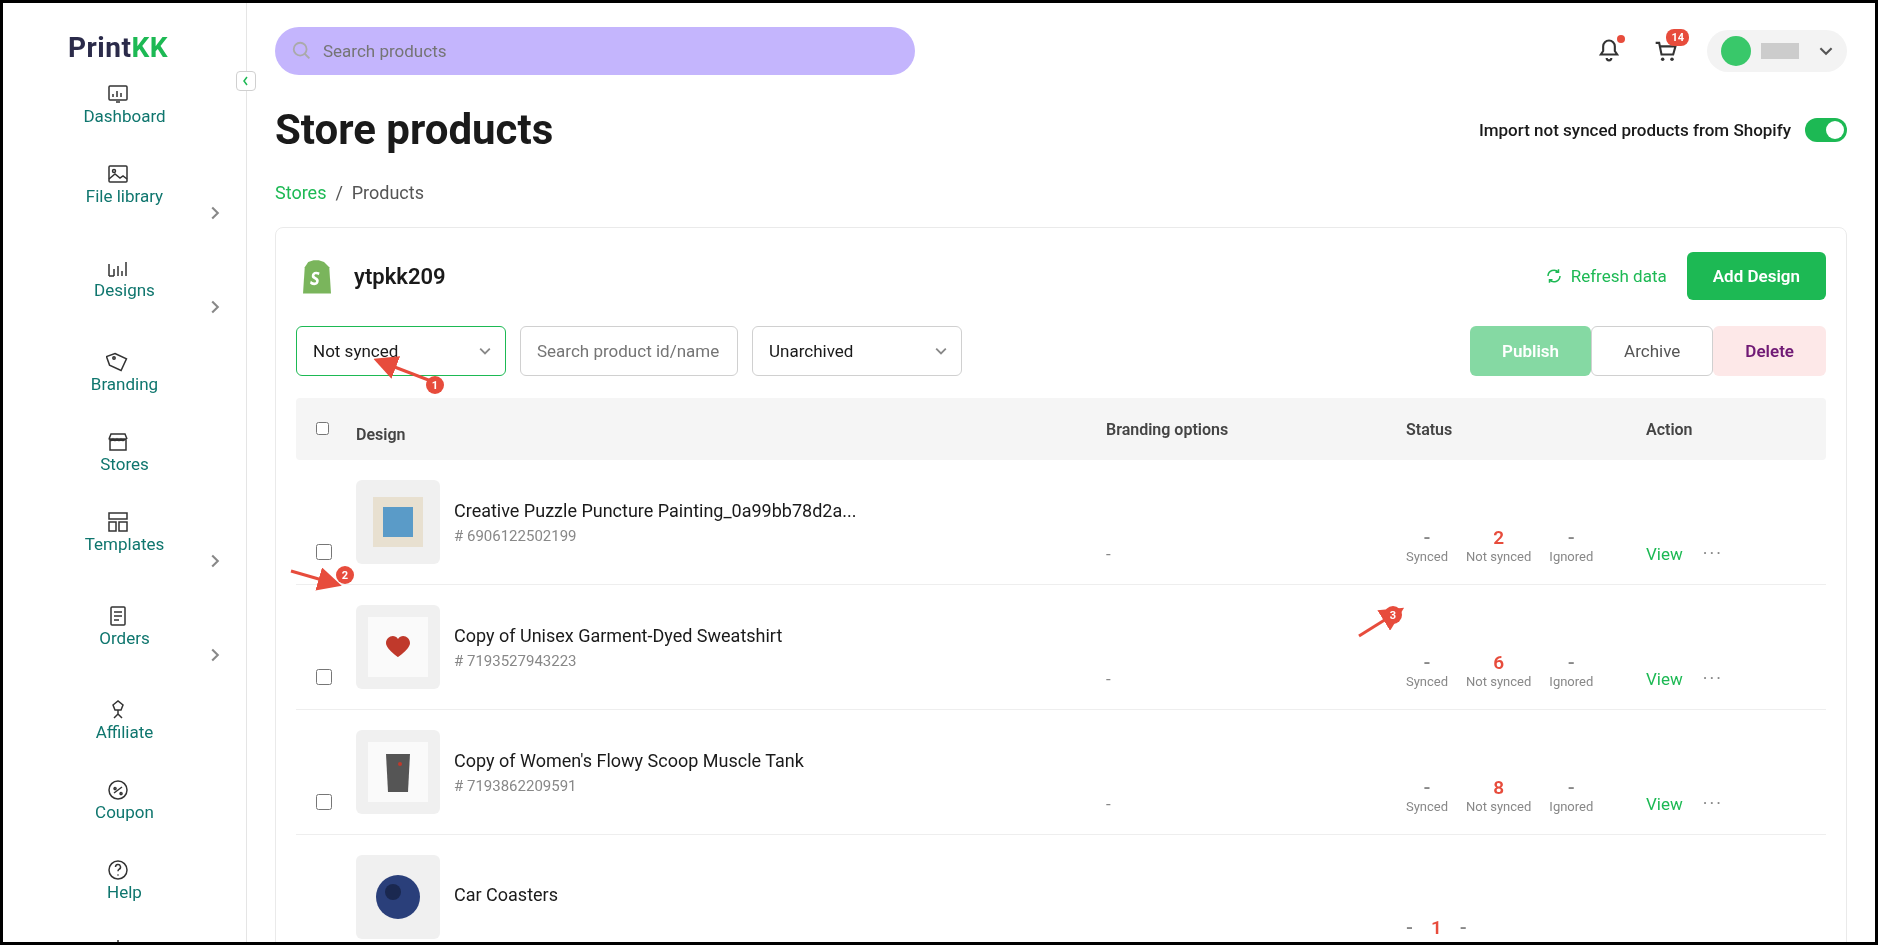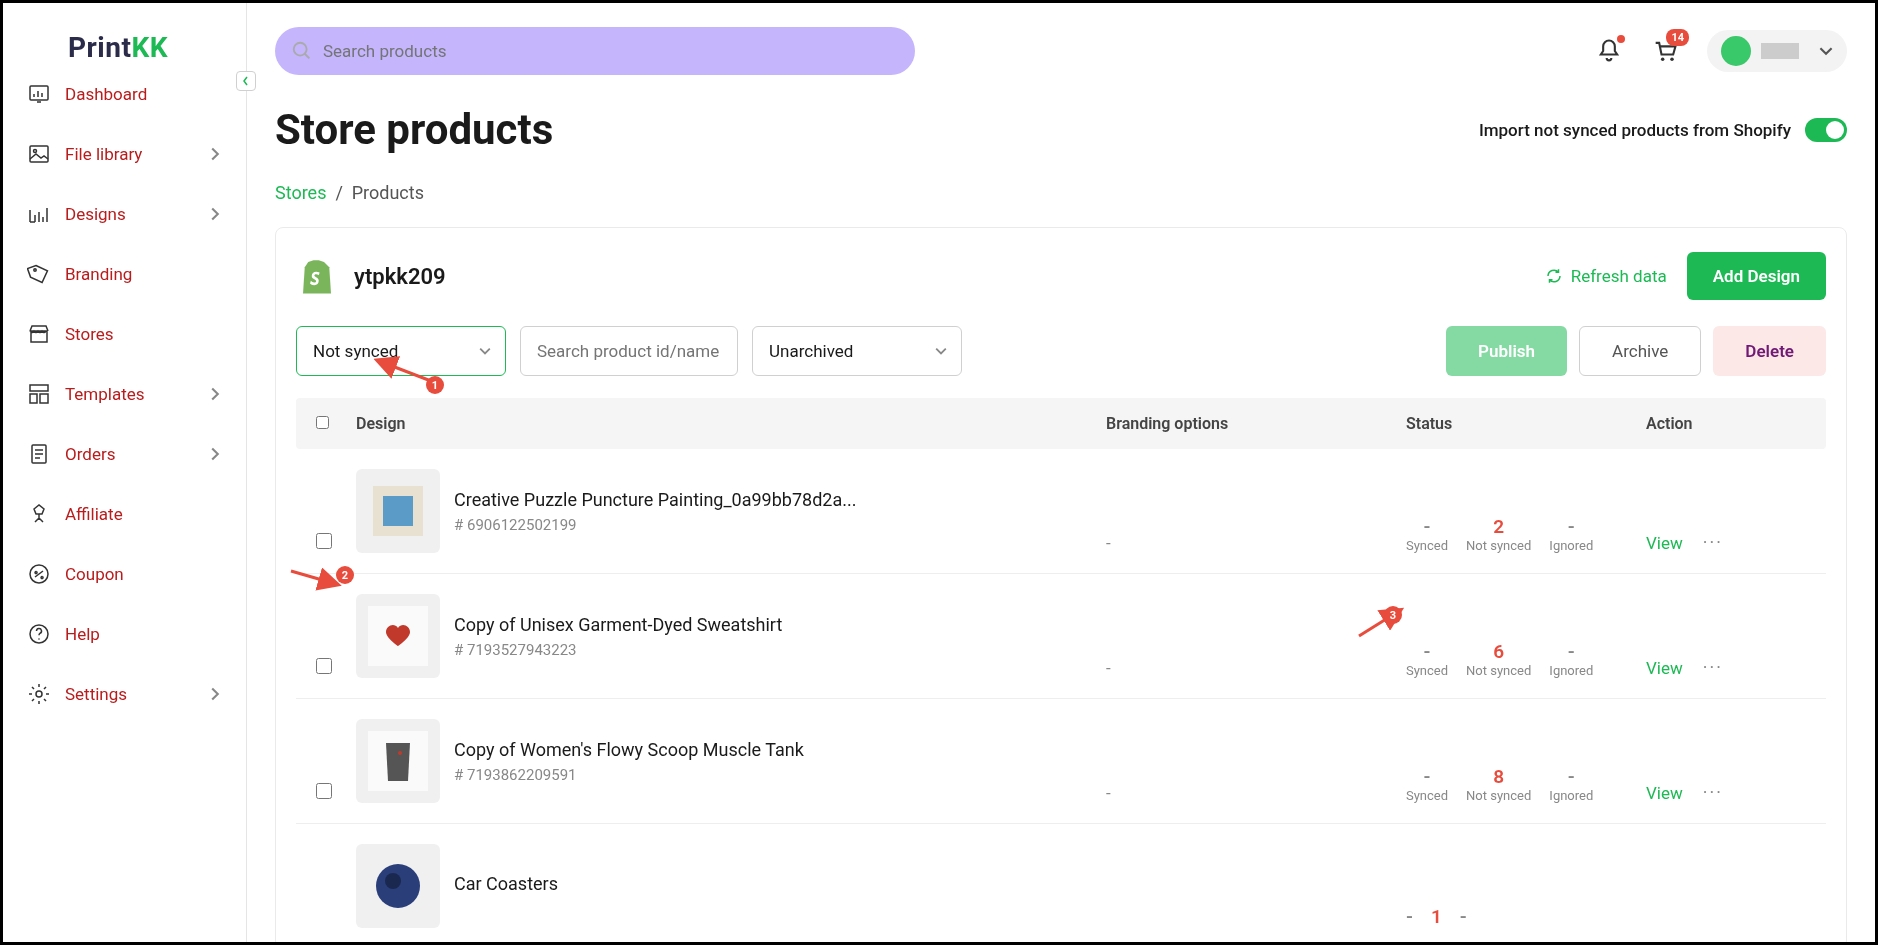--- a/index.html
+++ b/index.html
@@ -3,21 +3,21 @@
 <meta charset="utf-8">
 <style>
 * { box-sizing: border-box; margin: 0; padding: 0; font-family: -apple-system, BlinkMacSystemFont, "Segoe UI", Roboto, sans-serif; }
 body { background: #fff; color: #1a1a1a; width: 1878px; height: 945px; overflow: hidden; border: 3px solid #000; }
 .app { display: flex; height: 100%; }
 .sidebar { width: 244px; border-right: 1px solid #e5e5e5; padding-top: 28px; position: relative; }
 .logo { margin-left: 65px; font-size: 28px; font-weight: 700; color: #2b2b4a; letter-spacing: 0.5px; }
 .logo .kk { color: #1db954; }
 .collapse-btn { position: absolute; right: -10px; top: 68px; width: 20px; height: 20px; background: #fff; border: 1px solid #d0d0d0; border-radius: 4px; display: flex; align-items: center; justify-content: center; cursor: pointer; }
 .collapse-btn svg { width: 10px; height: 10px; fill: #1db954; }
-.nav-item { display: flex; align-items: center; padding: 18px 24px; cursor: pointer; color: #b91c1c; font-size: 17px; }
+.nav-item { display: flex; align-items: center; padding: 18px 24px; cursor: pointer; color: #0f766e; font-size: 17px; flex-direction: column; }
 .nav-item .icon { width: 24px; height: 24px; margin-right: 14px; flex-shrink: 0; }
 .nav-item .chevron { margin-left: auto; width: 14px; height: 14px; }
 .main { flex: 1; display: flex; flex-direction: column; overflow: auto; }
 .topbar { display: flex; align-items: center; padding: 24px 28px 10px 28px; gap: 18px; }
 .search-box { position: relative; flex: 0 0 640px; }
 .search-box input { width: 100%; padding: 14px 16px 14px 48px; border: none; background: #c4b5fd; border-radius: 28px; font-size: 17px; outline: none; color: #333; }
 .search-box .sicon { position: absolute; left: 16px; top: 50%; transform: translateY(-50%); width: 22px; height: 22px; }
 .top-actions { margin-left: auto; display: flex; align-items: center; gap: 28px; }
 .bell, .cart { position: relative; width: 28px; height: 28px; cursor: pointer; }
 .dot-badge { position: absolute; top: -2px; right: -2px; width: 8px; height: 8px; background: #e74c3c; border-radius: 50%; }
@@ -39,27 +39,27 @@
 .shop-icon { width: 42px; height: 42px; }
 .store-name { font-size: 22px; font-weight: 600; }
 .head-actions { margin-left: auto; display: flex; align-items: center; gap: 20px; }
 .refresh { color: #1db954; font-size: 17px; display: flex; align-items: center; gap: 8px; cursor: pointer; }
 .btn-primary { background: #1db954; color: #fff; border: none; padding: 14px 26px; font-size: 17px; font-weight: 600; border-radius: 6px; cursor: pointer; }
 .filters { display: flex; gap: 14px; align-items: center; margin-bottom: 22px; }
 .select { position: relative; border: 1px solid #d0d0d0; border-radius: 6px; padding: 14px 40px 14px 16px; font-size: 17px; min-width: 210px; cursor: pointer; background: #fff; }
 .select.active { border-color: #1db954; }
 .select .chev { position: absolute; right: 14px; top: 50%; transform: translateY(-50%); width: 12px; height: 12px; }
 .input-filter { border: 1px solid #d0d0d0; border-radius: 6px; padding: 14px 16px; font-size: 17px; width: 218px; outline: none; }
-.filter-actions { margin-left: auto; display: flex; gap: 12px; }
+.filter-actions { margin-left: auto; display: flex; }
 .btn-pub { background: #85d9a3; color: #fff; border: none; padding: 14px 32px; font-size: 17px; font-weight: 600; border-radius: 6px; cursor: pointer; }
 .btn-arch { background: #fff; color: #555; border: 1px solid #d0d0d0; padding: 14px 32px; font-size: 17px; border-radius: 6px; cursor: pointer; }
 .btn-del { background: #fde8e8; color: #701a75; border: none; padding: 14px 32px; font-size: 17px; font-weight: 600; border-radius: 6px; cursor: pointer; }
 .tbl-head { display: flex; align-items: center; background: #f5f5f5; padding: 16px 20px; font-size: 16px; font-weight: 600; color: #444; border-radius: 4px; }
 .col-cb { width: 40px; }
-.col-design { flex: 1 0 490px; }
+.col-design { flex: 1 0 490px; margin-top: 11px; }
 .col-brand { width: 300px; }
 .col-status { width: 240px; }
 .col-action-hdr { width: 160px; }
 .col-action { width: 160px; display: flex; align-items: center; gap: 20px; }
 .tbl-row { display: flex; align-items: flex-end; padding: 20px 20px; border-bottom: 1px solid #eee; font-size: 17px; }
 .tbl-row input[type=checkbox] { width: 16px; height: 16px; }
 .design-cell { display: flex; align-items: center; gap: 14px; flex: 1 0 490px; }
 .thumb { width: 84px; height: 84px; background: #f0f0f0; border-radius: 6px; display: flex; align-items: center; justify-content: center; }
 .design-info .name { font-size: 18px; margin-bottom: 6px; }
 .design-info .sku { font-size: 15px; color: #888; }

